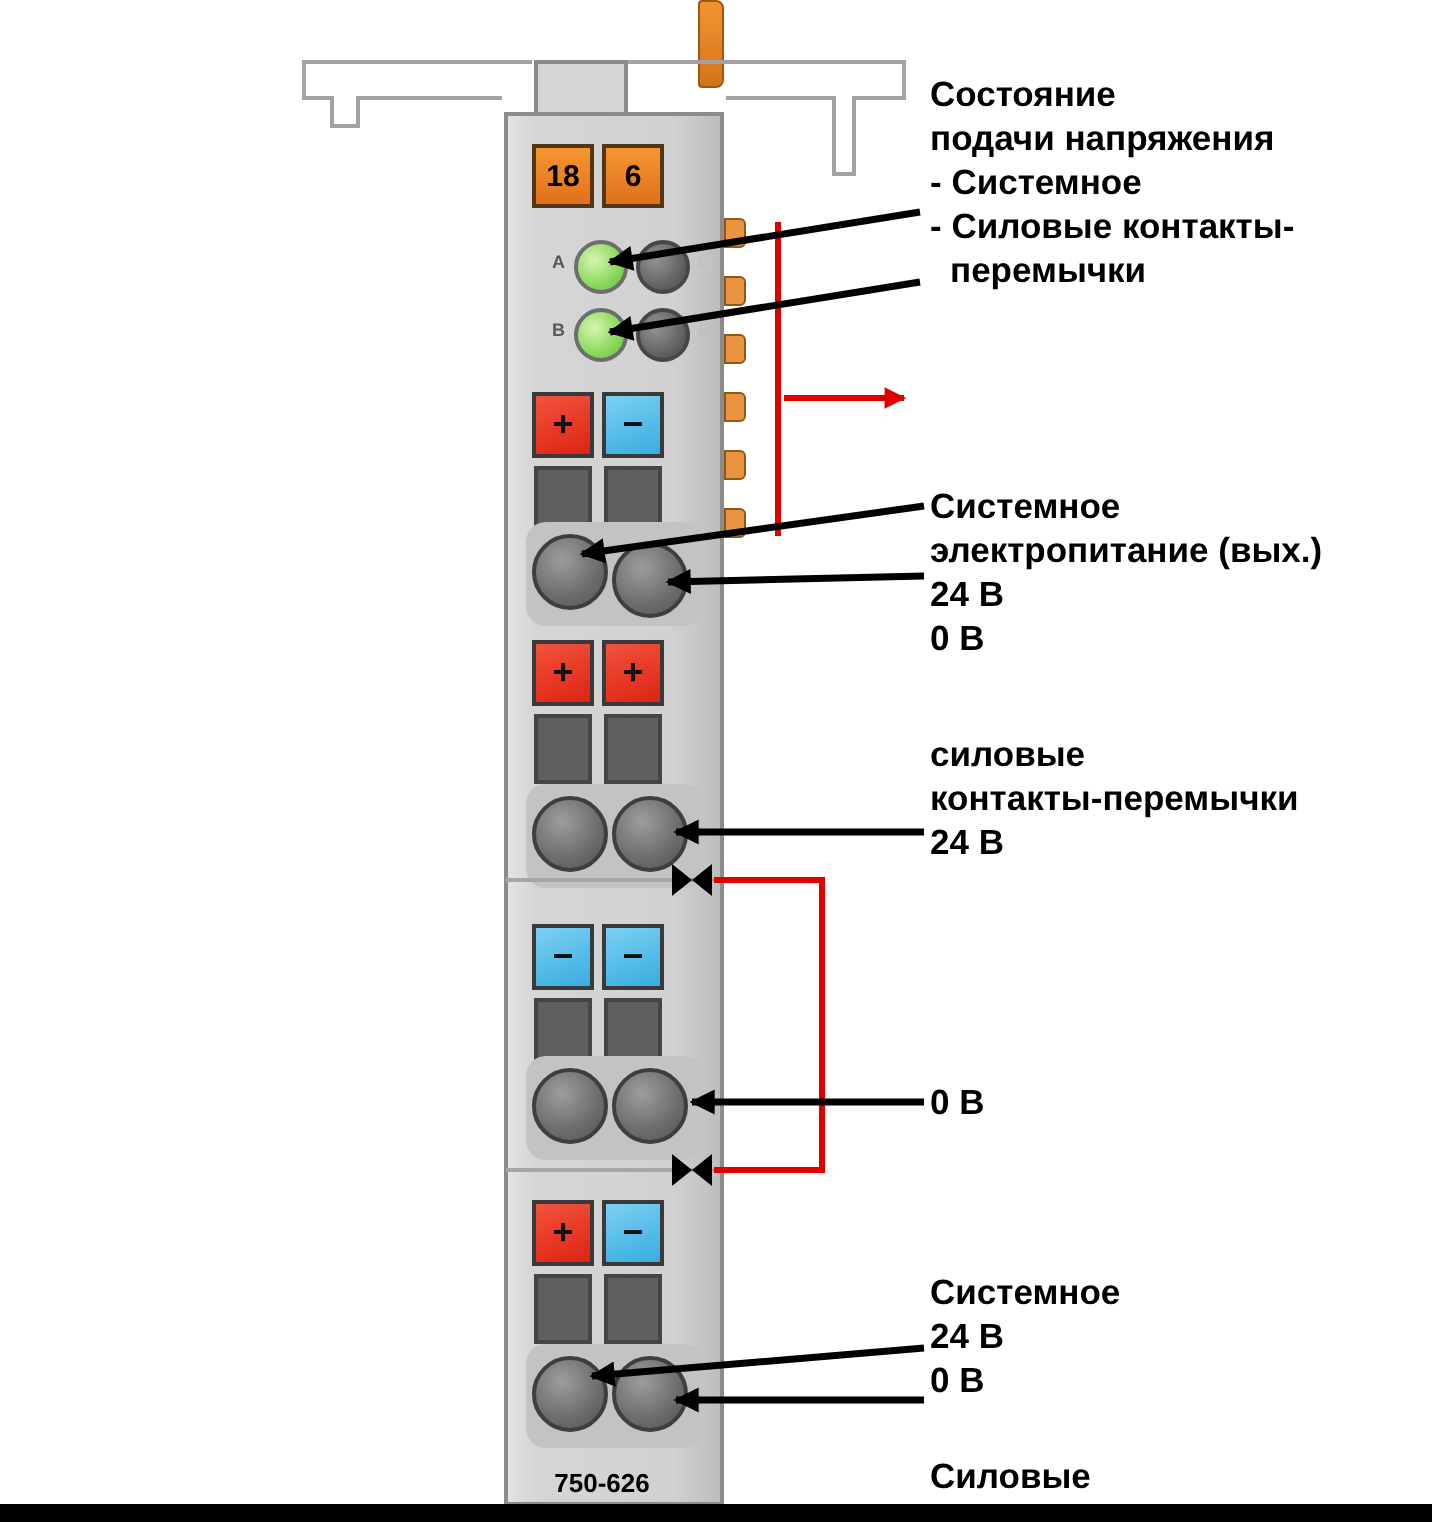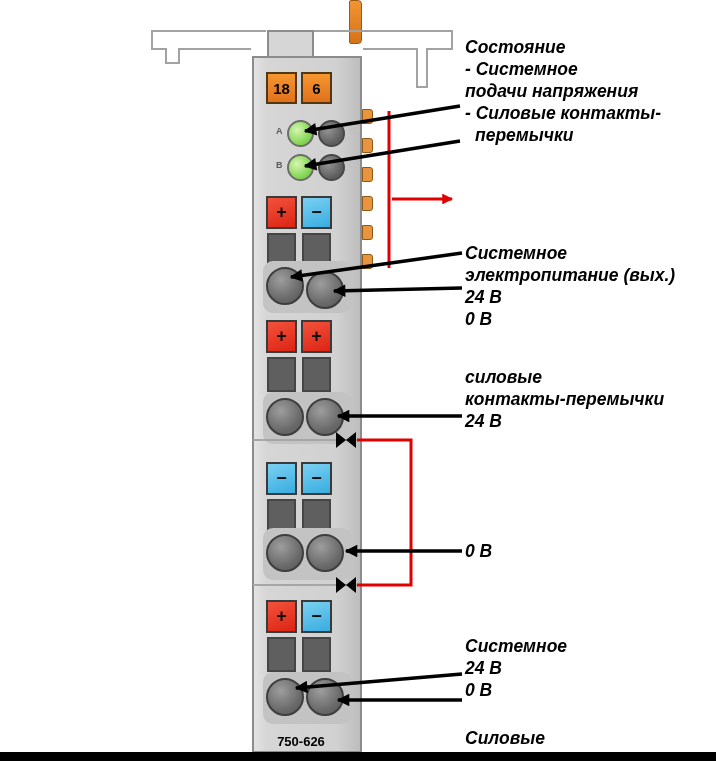--- a/index.html
+++ b/index.html
@@ -32,21 +32,21 @@
     background:radial-gradient(circle at 38% 32%,#9d9d9d,#6a6a6a 62%,#565656);
     border:2px solid #3e3e3e;}
   .divider{left:253px;width:108px;height:2px;background:#a6a6a6;}
   .latch{left:349px;width:13px;height:44px;background:linear-gradient(#f29432,#d5731a);
     border:1px solid #9a5a12;border-radius:2px 4px 4px 2px;}
   .partnum{left:252px;top:734px;width:98px;text-align:center;font-size:13px;font-weight:bold;}
   .bottom-bar{left:0;top:752px;width:716px;height:9px;background:#000;}
   .ann{position:absolute;left:465px;font-weight:bold;font-size:17.5px;line-height:22px;white-space:nowrap;}
   .ann .indent{padding-left:10px;}
   svg.overlay{position:absolute;left:0;top:0;z-index:6;pointer-events:none;}
-  .zmid{z-index:2;} .ztop{z-index:4;} .ztext{z-index:7;font-style:italic;}
+  .zmid{z-index:2;} .ztop{z-index:4;} .ztext{z-index:7;}
 </style>
 </head>
 <body>
 
 <div class="stage">
 
   <div class="abs module-tab"></div>
   <div class="abs module-body"></div>
 
   <div class="abs marking" style="left:266px;">18</div>
@@ -131,22 +131,22 @@
     <line x1="462" y1="253" x2="291" y2="277" stroke="#000" stroke-width="3.5" marker-end="url(#ahb)"></line>
     <line x1="462" y1="288" x2="334" y2="291" stroke="#000" stroke-width="3.5" marker-end="url(#ahb)"></line>
     <line x1="462" y1="416" x2="338" y2="416" stroke="#000" stroke-width="3.5" marker-end="url(#ahb)"></line>
     <line x1="462" y1="551" x2="346" y2="551" stroke="#000" stroke-width="3.5" marker-end="url(#ahb)"></line>
     <line x1="462" y1="674" x2="296" y2="688" stroke="#000" stroke-width="3.5" marker-end="url(#ahb)"></line>
     <line x1="462" y1="700" x2="338" y2="700" stroke="#000" stroke-width="3.5" marker-end="url(#ahb)"></line>
   </svg>
 
   <div class="ann ztext" style="top:36px;">
     <div>Состояние</div>
+    <div>подачи напряжения</div>
     <div>- Системное</div>
-    <div>подачи напряжения</div>
     <div>- Силовые контакты-</div>
     <div class="indent">перемычки</div>
   </div>
 
 
   <div class="ann ztext" style="top:242px;">
     <div>Системное</div>
     <div>электропитание (вых.)</div>
     <div>24 В</div>
     <div>0 В</div>

